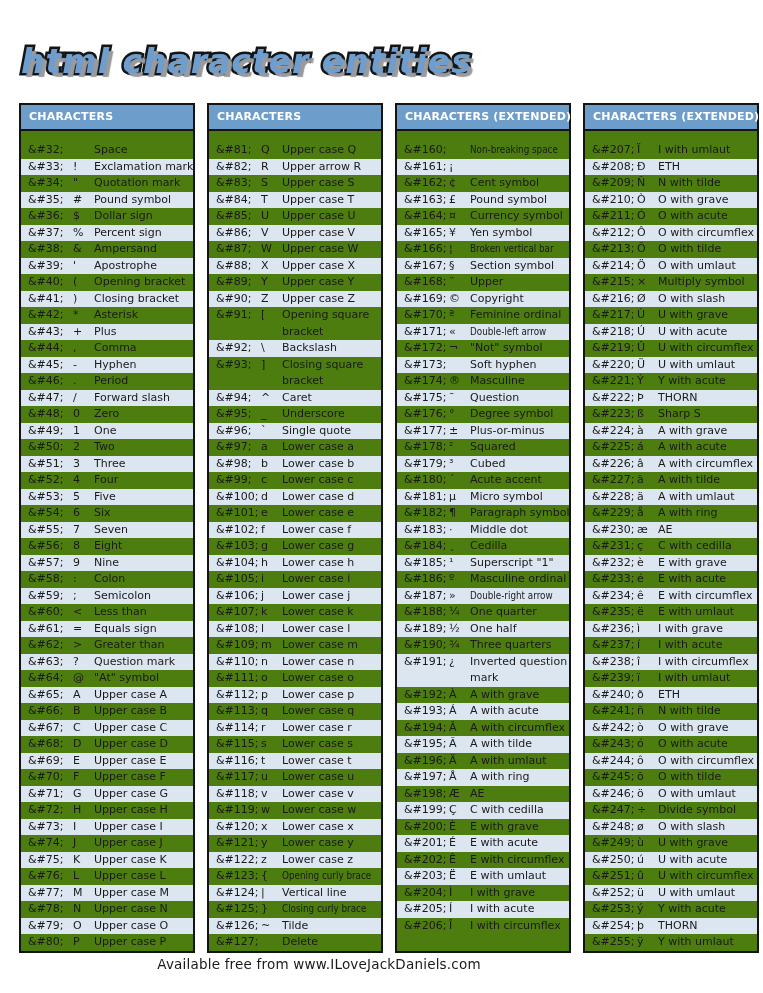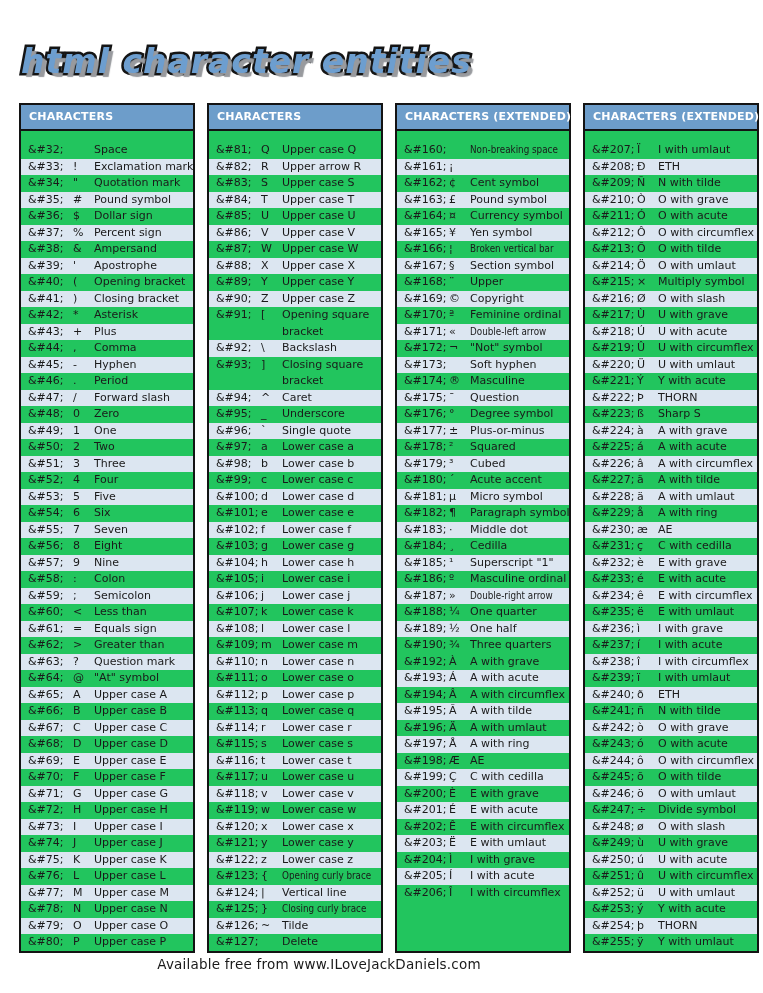--- a/index.html
+++ b/index.html
@@ -21,21 +21,21 @@
     paint-order:stroke fill;
     text-shadow:4px 4px 1px var(--title-shadow);
     white-space:nowrap;
   }
   .tables{
     position:absolute;left:19px;top:103px;
     display:flex;gap:12px;align-items:flex-start;
   }
   .card{
     width:176px;box-sizing:border-box;
-    border:2px solid var(--border);background:#22c55e;
+    border:2px solid var(--border);background:#4d7c0f;
   }
   .card-header{
     background:var(--header-bg);color:#ffffff;
     font-size:11px;font-weight:bold;letter-spacing:0.2px;
     padding:5px 2px 6px 8px;
     border-bottom:2px solid var(--border);
     white-space:nowrap;
   }
   .card-body{padding-top:11px;height:809px;overflow:hidden;}
   .row{
@@ -702,20 +702,26 @@
         <div class="row alt">
           <span class="cell-code">&amp;#189;</span>
           <span class="cell-sym">½</span>
           <span class="cell-desc">One half</span>
         </div>
         <div class="row">
           <span class="cell-code">&amp;#190;</span>
           <span class="cell-sym">¾</span>
           <span class="cell-desc">Three quarters</span>
         </div>
+        <div class="row alt">
+          <span class="cell-code">&amp;#191;</span>
+          <span class="cell-sym">¿</span>
+          <span class="cell-desc">Inverted question
+mark</span>
+        </div>
         <div class="row">
           <span class="cell-code">&amp;#192;</span>
           <span class="cell-sym">À</span>
           <span class="cell-desc">A with grave</span>
         </div>
         <div class="row alt">
           <span class="cell-code">&amp;#193;</span>
           <span class="cell-sym">Á</span>
           <span class="cell-desc">A with acute</span>
         </div>

